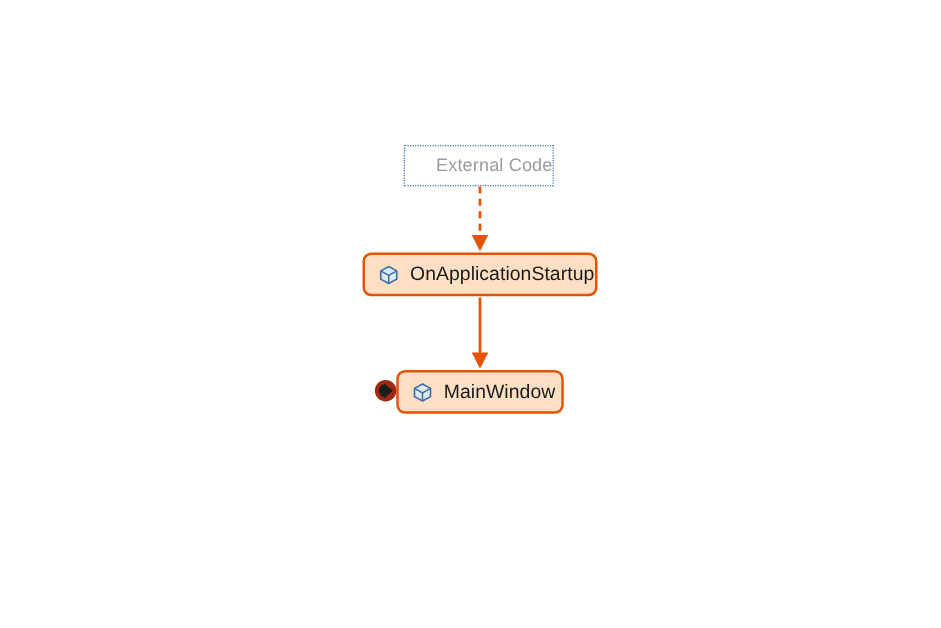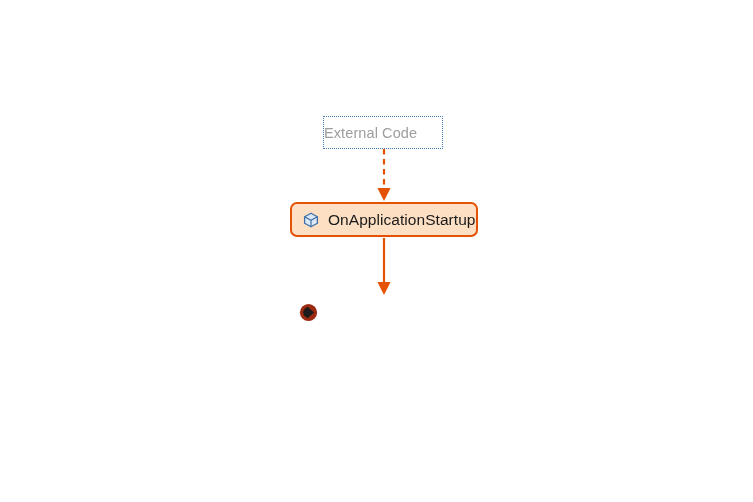--- a/index.html
+++ b/index.html
@@ -34,21 +34,21 @@
   }
 
   
   .node-external {
     left: 323px;
     top: 116px;
     width: 120px;
     height: 33px;
     border: 1px dotted #4a7ebb;
     background: #ffffff;
-    justify-content: flex-start;
+    justify-content: flex-end;
   }
   .node-external .node-label {
     font-size: 14.5px;
     color: #9d9d9d;
     letter-spacing: 0.1px;
   }
 
   
   .node-frame {
     border: 2px solid #e35205;
@@ -127,20 +127,28 @@
 
   <div class="node node-frame node-startup">
     <svg class="cube-icon" viewBox="0 0 16 16" xmlns="http://www.w3.org/2000/svg">
       <polygon points="8,1.2 14.4,4.7 14.4,11.3 8,14.8 1.6,11.3 1.6,4.7" fill="#dce8f5" stroke="#3f6fa8" stroke-width="1.3" stroke-linejoin="round"></polygon>
       <polyline points="1.6,4.7 8,8.3 14.4,4.7" fill="none" stroke="#3f6fa8" stroke-width="1.2"></polyline>
       <line x1="8" y1="8.3" x2="8" y2="14.8" stroke="#3f6fa8" stroke-width="1.2"></line>
     </svg>
     <span class="node-label">OnApplicationStartup</span>
   </div>
 
+  <div class="node node-frame node-mainwindow">
+    <svg class="cube-icon" viewBox="0 0 16 16" xmlns="http://www.w3.org/2000/svg">
+      <polygon points="8,1.2 14.4,4.7 14.4,11.3 8,14.8 1.6,11.3 1.6,4.7" fill="#dce8f5" stroke="#3f6fa8" stroke-width="1.3" stroke-linejoin="round"></polygon>
+      <polyline points="1.6,4.7 8,8.3 14.4,4.7" fill="none" stroke="#3f6fa8" stroke-width="1.2"></polyline>
+      <line x1="8" y1="8.3" x2="8" y2="14.8" stroke="#3f6fa8" stroke-width="1.2"></line>
+    </svg>
+    <span class="node-label">MainWindow</span>
+  </div>
 
   <svg class="bp-marker" viewBox="0 0 19 19" xmlns="http://www.w3.org/2000/svg">
     <circle cx="9.5" cy="9.5" r="8.6" fill="#9b2a13"></circle>
     <path d="M4.2 9.5 A5.4 5.4 0 0 1 9.6 4.1 L9.6 14.9 A5.4 5.4 0 0 1 4.2 9.5 Z" fill="#1c1c1c"></path>
     <path d="M8.6 3.9 L15.2 9.5 L8.6 15.1 Z" fill="#1c1c1c"></path>
   </svg>
 
 </div>
 
 </body></html>

